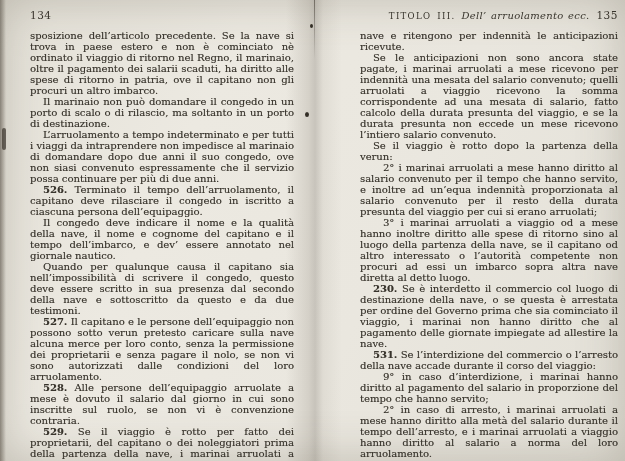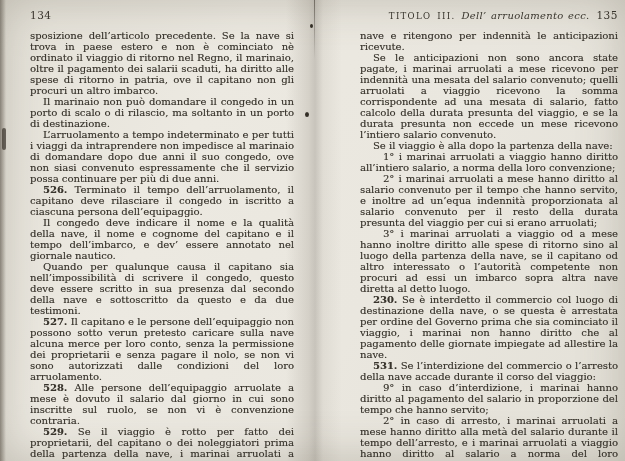--- a/index.html
+++ b/index.html
@@ -135,22 +135,21 @@
 
   <div class="page page-right">
     <div class="page-header">
       <span class="head-spacer"></span>
       <span class="running-head"><span class="sc">TITOLO III.</span> <span class="it">Dell’ arruolamento ecc.</span></span>
       <span class="page-num">135</span>
     </div>
     <div class="page-body" id="right-body">
         <p class="para indent-none">nave e ritengono per indennità le anticipazioni ricevute.</p>
         <p class="para indent-first">Se le anticipazioni non sono ancora state pagate, i marinai arruolati a mese ricevono per indennità una mesata del salario convenuto; quelli arruolati a viaggio ricevono la somma corrispondente ad una mesata di salario, fatto calcolo della durata presunta del viaggio, e se la durata presunta non eccede un mese ricevono l’intiero salario convenuto.</p>
-        <p class="para indent-first">Se il viaggio è alla dopo la partenza della nave:</p>
-        <p class="para indent-item">1° i marinai arruolati a viaggio hanno diritto all’intiero salario, a norma della loro convenzione;</p>
+        <p class="para indent-first">Se il viaggio è rotto dopo la partenza della verun:</p>
         <p class="para indent-item">2° i marinai arruolati a mese hanno diritto al salario convenuto per il tempo che hanno servito, e inoltre ad un’equa indennità proporzionata al salario convenuto per il resto della durata presunta del viaggio per cui si erano arruolati;</p>
         <p class="para indent-item">3° i marinai arruolati a viaggio od a mese hanno inoltre diritto alle spese di ritorno sino al luogo della partenza della nave, se il capitano od altro interessato o l’autorità competente non procuri ad essi un imbarco sopra altra nave diretta al detto luogo.</p>
         <p class="para indent-first"><b>230.</b> Se è interdetto il commercio col luogo di destinazione della nave, o se questa è arrestata per ordine del Governo prima che sia cominciato il viaggio, i marinai non hanno diritto che al pagamento delle giornate impiegate ad allestire la nave.</p>
         <p class="para indent-first"><b>531.</b> Se l’interdizione del commercio o l’arresto della nave accade durante il corso del viaggio:</p>
         <p class="para indent-item">9° in caso d’interdizione, i marinai hanno diritto al pagamento del salario in proporzione del tempo che hanno servito;</p>
         <p class="para indent-item">2° in caso di arresto, i marinai arruolati a mese hanno diritto alla metà del salario durante il tempo dell’arresto, e i marinai arruolati a viaggio hanno diritto al salario a norma del loro arruolamento.</p>
       </div>
   </div>
 
   <div class="edge-left"></div>

